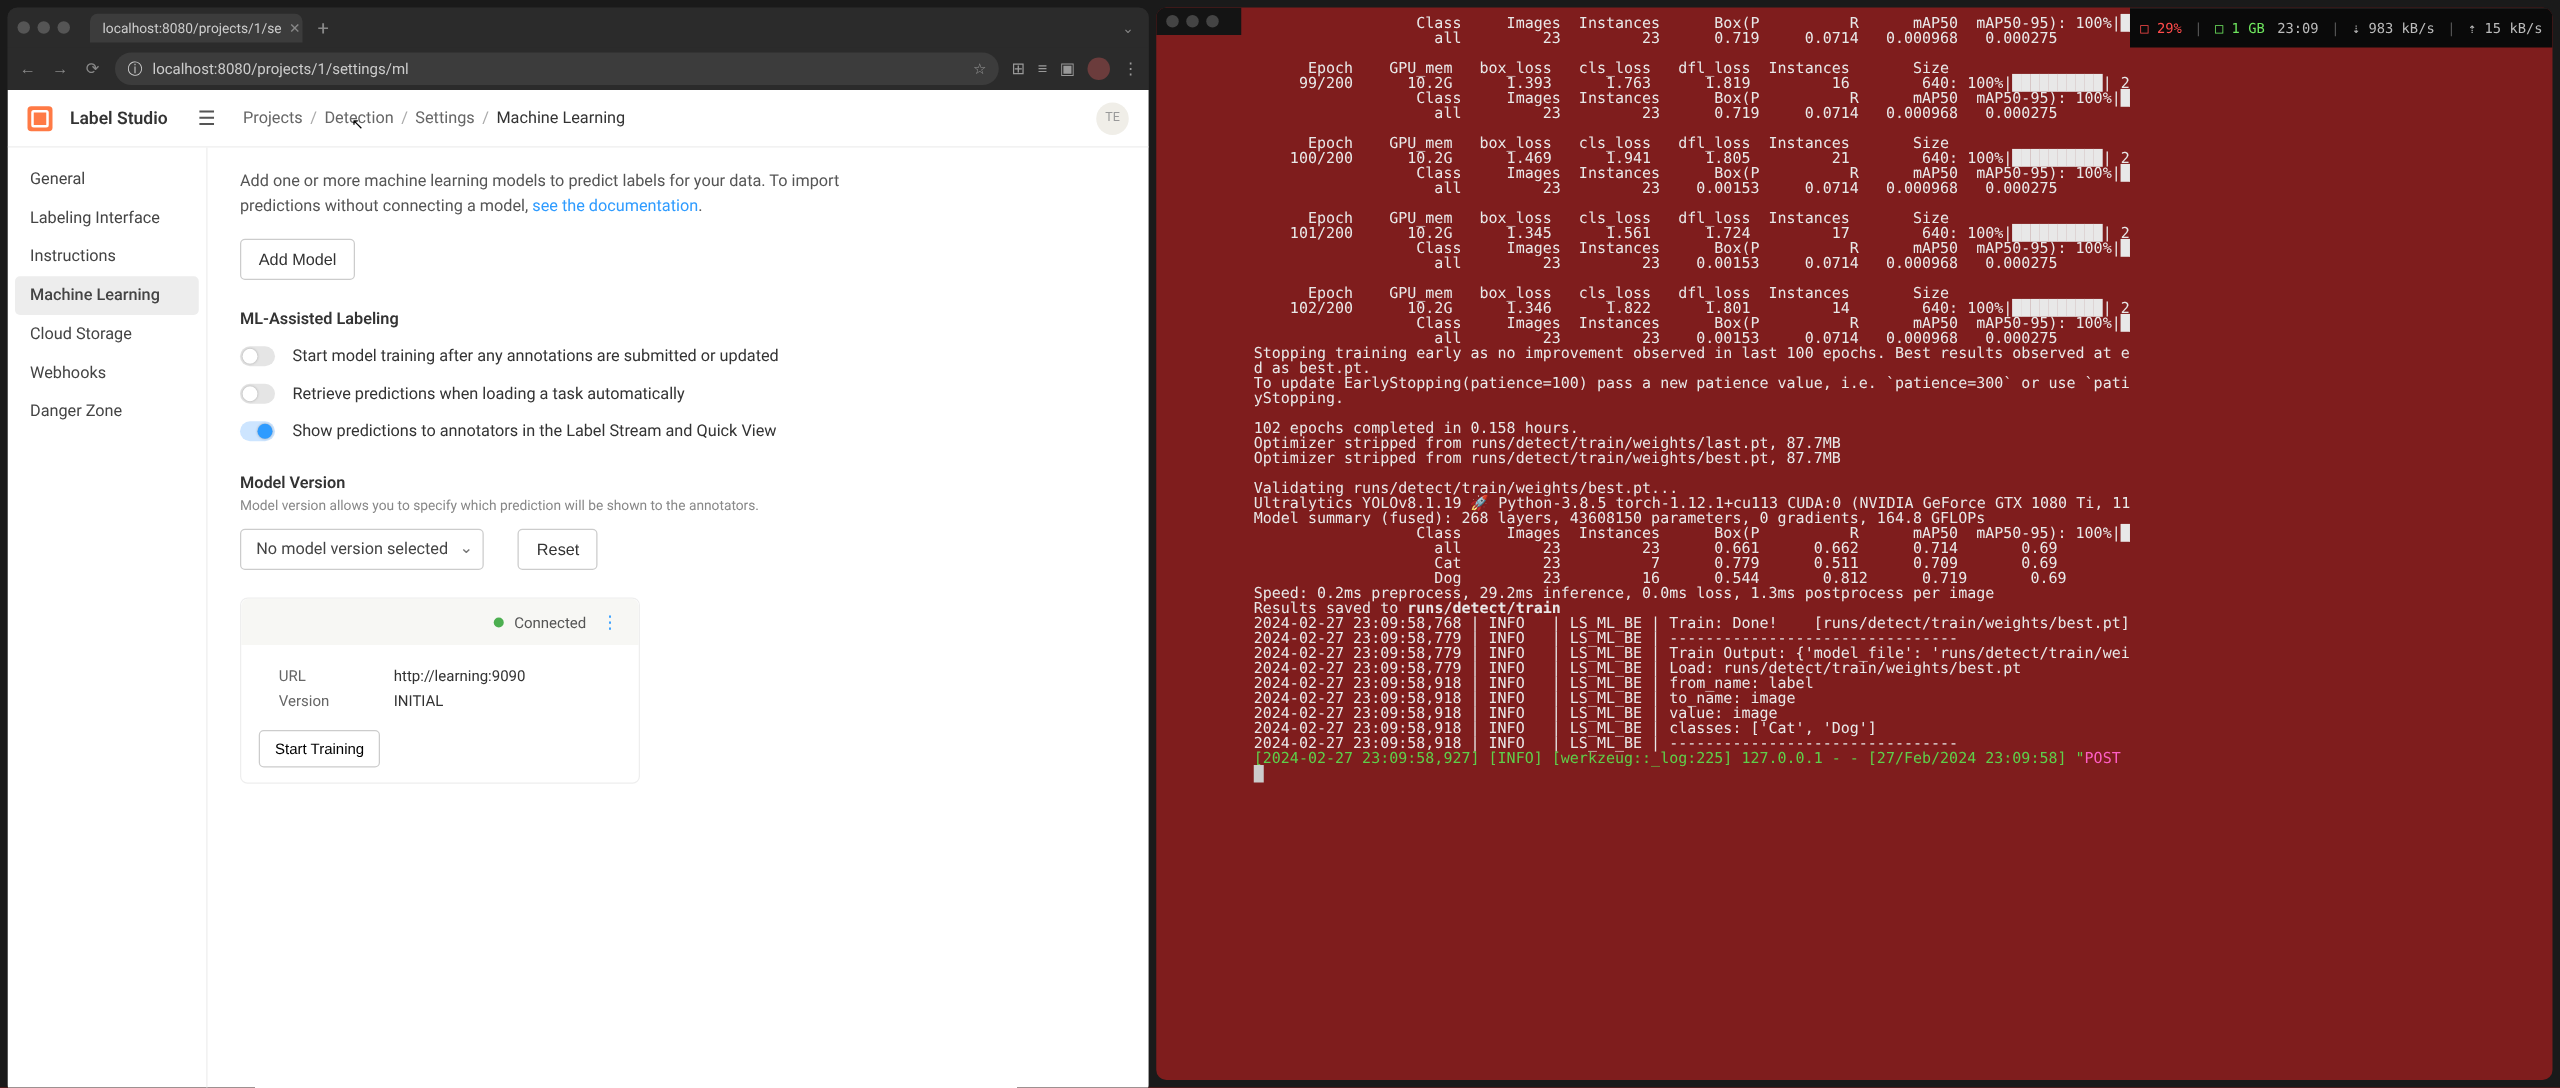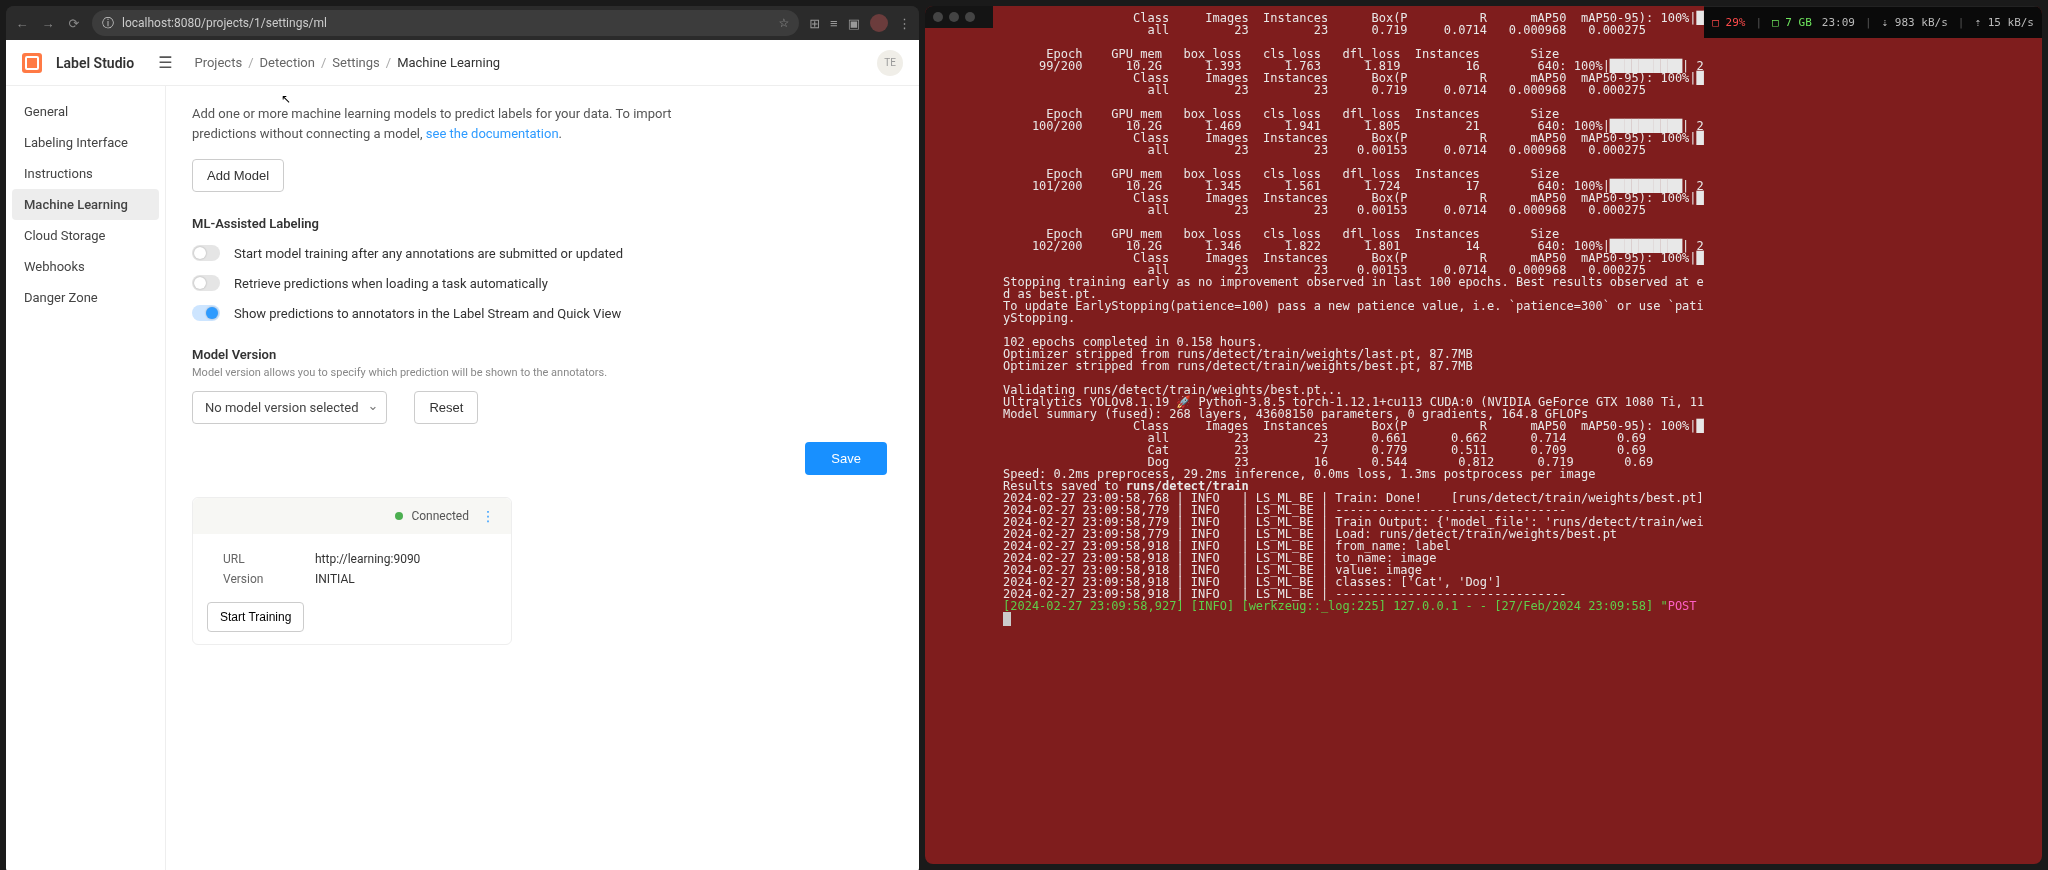--- a/index.html
+++ b/index.html
@@ -275,20 +275,33 @@
   .term-status .red { color:#ff4b4b; }
   .term-status .green { color:#6ee65e; }
   .term-status .right { margin-left:auto; display:flex; gap:10px; }
   .sep-bar { color:#555; }
 </style>
 </head>
 <body>
 
 <div class="browser-window">
 
+  <div class="tabbar">
+    <div class="traffic">
+      <span></span>
+        <span></span>
+        <span></span>
+    </div>
+    <div class="tab">
+      <span>localhost:8080/projects/1/se</span>
+      <span class="tab-close">✕</span>
+    </div>
+    <div class="newtab">+</div>
+    <div class="down-chev">⌄</div>
+  </div>
 
   <div class="urlbar">
     <span class="navicon">←</span>
     <span class="navicon">→</span>
     <span class="navicon">⟳</span>
     <div class="urlbox">
       <span>ⓘ</span>
       <span>localhost:8080/projects/1/settings/ml</span>
       <span class="star">☆</span>
     </div>
@@ -355,23 +368,20 @@
         <div class="subh">Model Version</div>
         <div class="hint">Model version allows you to specify which prediction will be shown to the annotators.</div>
 
         <div class="select-row">
           <div class="select">
             <span>No model version selected</span>
           </div>
           <button class="btn-plain">Reset</button>
         </div>
 
-        <div class="save-row" style="width:695px">
-          <button class="save-btn">Save</button>
-        </div>
 
         <div class="model-card">
           <div class="card-head">
             <span class="dot-green"></span>
             <span class="conn-label">Connected</span>
             <span class="kebab">⋮</span>
           </div>
           <div class="card-body">
             <div class="kv">
               <span class="k">URL</span>
@@ -446,21 +456,21 @@
 2024-02-27 23:09:58,918 | INFO   | LS_ML_BE | from_name: label
 2024-02-27 23:09:58,918 | INFO   | LS_ML_BE | to_name: image
 2024-02-27 23:09:58,918 | INFO   | LS_ML_BE | value: image
 2024-02-27 23:09:58,918 | INFO   | LS_ML_BE | classes: ['Cat', 'Dog']
 2024-02-27 23:09:58,918 | INFO   | LS_ML_BE | --------------------------------
 <span class="grn">[2024-02-27 23:09:58,927] [INFO] [werkzeug::_log:225] 127.0.0.1 - - [27/Feb/2024 23:09:58] "</span><span class="mag">POST /train HTTP/1.1</span><span class="grn">" 201 -</span>
 <span style="display:inline-block;width:8px;height:14px;background:#ccc;vertical-align:middle"></span></div>
   <div class="term-status">
     <span class="red">□ 29%</span>
     <span class="sep-bar">|</span>
-    <span class="green">□ 7 GB</span>
+    <span class="green">□ 1 GB</span>
     <span class="right">
       <span>23:09</span>
       <span class="sep-bar">|</span>
       <span>⇣ 983 kB/s</span>
       <span class="sep-bar">|</span>
       <span>⇡ 15 kB/s</span>
     </span>
   </div>
 </div>
 

